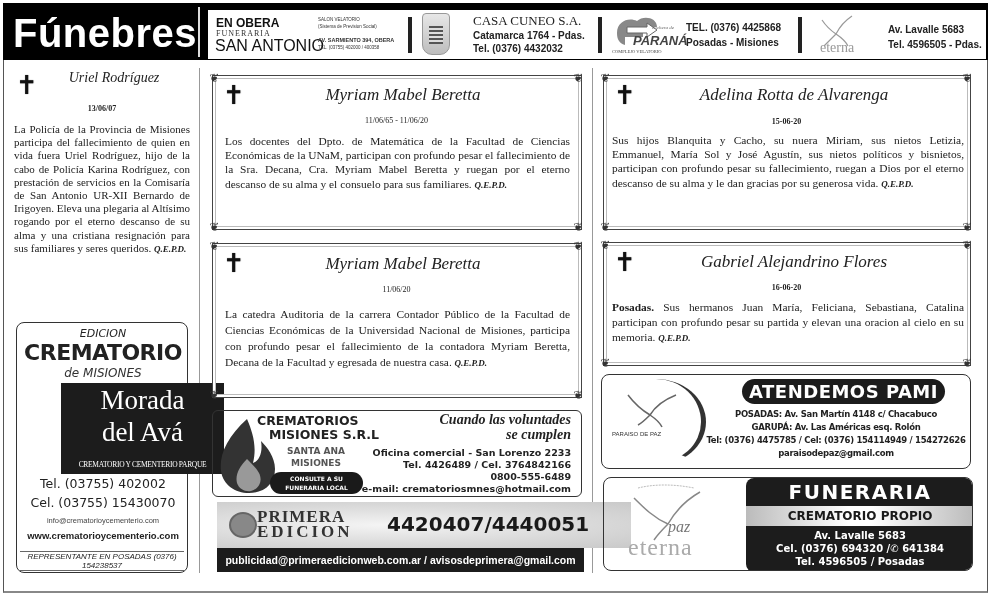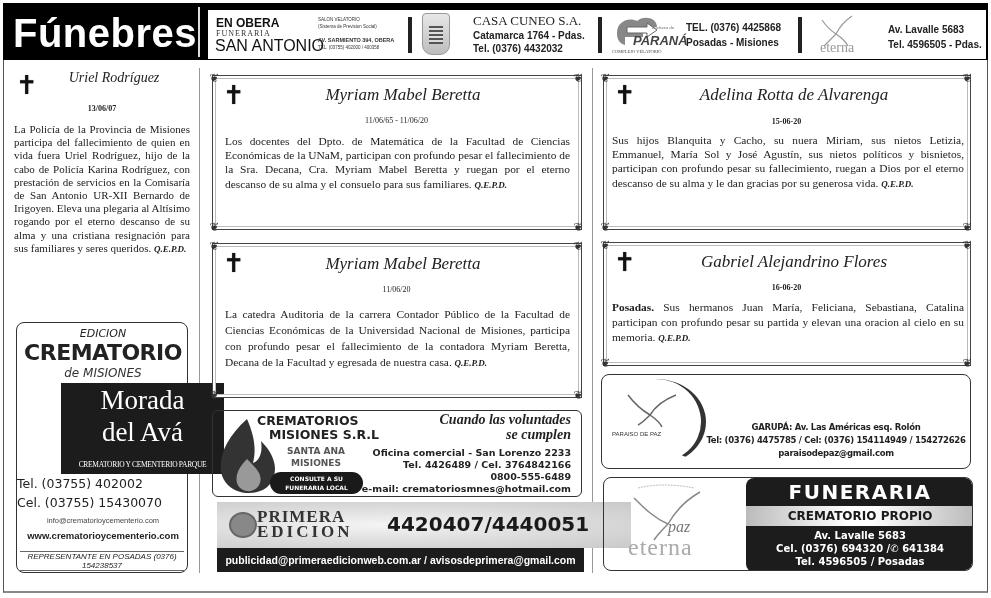--- a/index.html
+++ b/index.html
@@ -51,21 +51,21 @@
   .orn.bl { left: -4px; bottom: -4px; } .orn.br { right: -4px; bottom: -4px; }
 
   
   .crem-box { left: 16px; top: 322px; width: 172px; height: 251px; border: 1.5px solid #333; border-radius: 8px; }
   .crem-primer { left: 0; width: 172px; top: 4px; text-align: center; font-family: "DejaVu Sans", sans-serif; font-style: italic; font-size: 11px; color: #222; }
   .crem-title { left: 0; width: 172px; top: 17px; text-align: center; font-family: "DejaVu Sans", sans-serif; font-weight: bold; font-size: 22px; color: #222; letter-spacing: -0.5px; }
   .crem-sub { left: 0; width: 172px; top: 43px; text-align: center; font-family: "DejaVu Sans", sans-serif; font-style: italic; font-size: 12px; color: #333; }
   .crem-black { left: 4px; top: 60px; width: 163px; height: 91px; background: #1c1c1c; margin-left: 40px; }
   .crem-morada { left: 0; width: 163px; top: 2px; text-align: center; font-family: "Liberation Serif", serif; font-size: 27px; line-height: 30px; color: #fff; }
   .crem-parque { left: 0; width: 163px; top: 77px; text-align: center; font-size: 7.5px; color: #fff; letter-spacing: -0.3px; }
-  .crem-tel { left: 0; width: 172px; text-align: left; font-family: "DejaVu Sans", sans-serif; font-size: 12.5px; color: #222; }
+  .crem-tel { left: 0; width: 172px; text-align: center; font-family: "DejaVu Sans", sans-serif; font-size: 12.5px; color: #222; }
   .crem-mail { left: 0; width: 172px; top: 193px; text-align: center; font-family: "Liberation Sans", sans-serif; font-size: 7.5px; color: #444; }
   .crem-web { left: 0; width: 172px; top: 207px; text-align: center; font-family: "Liberation Sans", sans-serif; font-weight: bold; font-size: 9.5px; color: #222; }
   .crem-rep { left: 3px; width: 164px; top: 228px; text-align: center; font-family: "Liberation Sans", sans-serif; font-style: italic; font-size: 8px; color: #222; border-top: 1px solid #666; border-bottom: 1px solid #666; }
 
   
   .cm-box { left: 212px; top: 410px; width: 370px; height: 87px; border: 1.5px solid #333; border-radius: 6px; }
   .cm-flame { left: 4px; top: 6px; width: 62px; height: 76px; }
   .cm-title { font-family: "DejaVu Sans", sans-serif; font-weight: bold; font-size: 12.5px; color: #222; line-height: 14px; }
   .cm-santa { font-family: "DejaVu Sans", sans-serif; font-weight: bold; font-size: 9px; color: #555; text-align: center; width: 90px; }
   .cm-pill { left: 57px; top: 61px; width: 93px; height: 22px; background: #1a1a1a; border-radius: 11px; color: #fff; font-family: "DejaVu Sans", sans-serif; font-weight: bold; font-size: 6px; text-align: center; line-height: 9px; padding-top: 2px; }
@@ -257,20 +257,22 @@
     <span class="qepd">Q.E.P.D.</span>
   </div>
 </div>
 
 <div class="abs pami-box">
   <div class="abs pami-arc"></div>
   <svg class="abs" style="left:20px;top:14px;width:60px;height:40px" viewBox="0 0 60 40">
     <path d="M6 6 C12 14 18 20 28 26 C34 16 44 10 54 6 M28 26 C24 30 20 34 16 36 M28 26 C34 30 38 34 40 38" stroke="#666" stroke-width="1.5" fill="none"></path>
   </svg>
   <div class="abs pami-brand">PARAISO DE PAZ</div>
+  <div class="abs pami-pill">ATENDEMOS PAMI</div>
+  <div class="abs pami-line" style="top:34px">POSADAS: Av. San Martín 4148 c/ Chacabuco</div>
   <div class="abs pami-line" style="top:47px">GARUPÁ: Av. Las Américas esq. Rolón</div>
   <div class="abs pami-line" style="top:60px">Tel: (0376) 4475785 / Cel: (0376) 154114949 / 154272626</div>
   <div class="abs pami-line" style="top:73px">paraisodepaz@gmail.com</div>
 </div>
 
 <div class="abs fun-box">
   <svg class="abs" style="left:20px;top:6px;width:90px;height:60px" viewBox="0 0 90 60">
     <path d="M10 14 C20 24 30 34 44 40 C52 26 62 16 76 8 M44 40 C38 46 34 50 30 56" stroke="#888" stroke-width="1.5" fill="none"></path>
     <path d="M14 4 C30 0 50 0 70 4" stroke="#aaa" stroke-width="0.8" fill="none" stroke-dasharray="2 1"></path>
   </svg>

